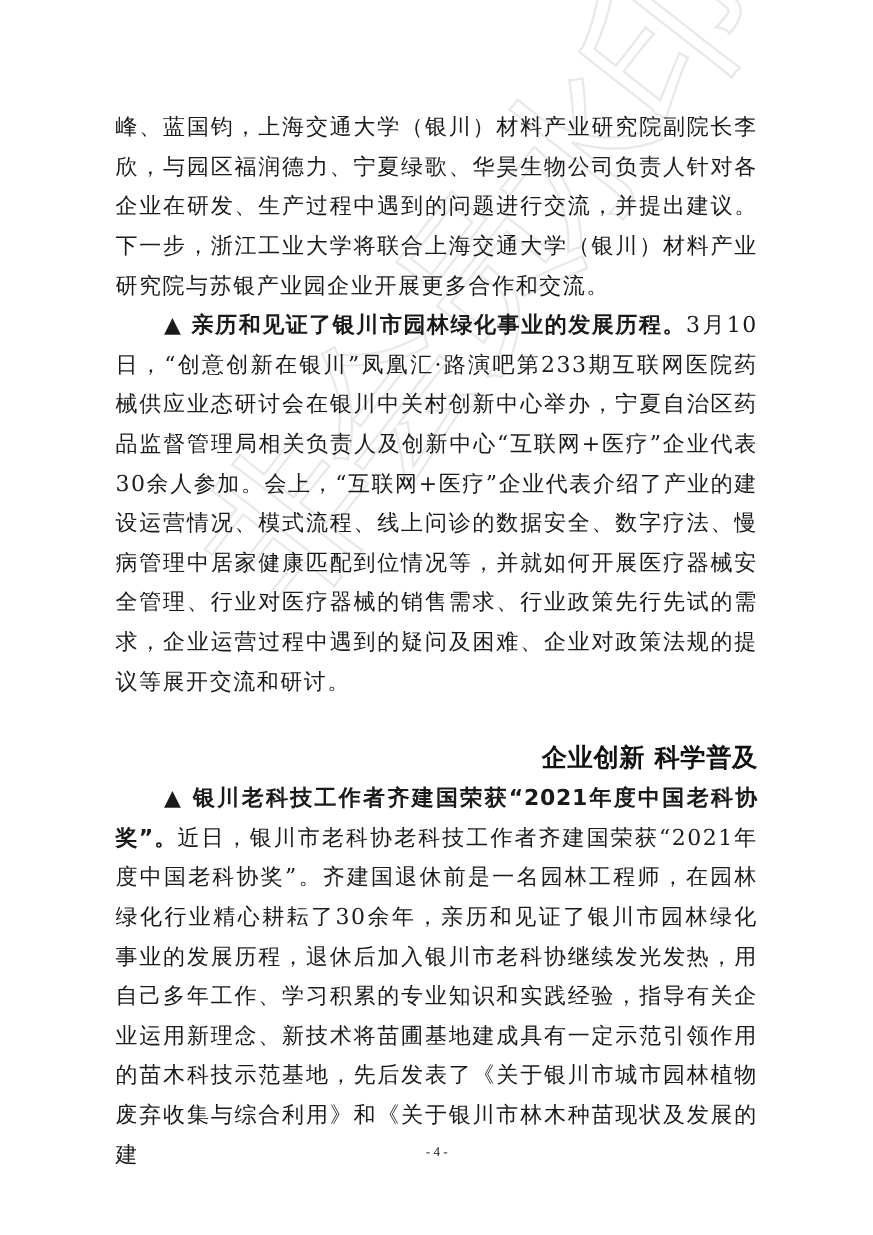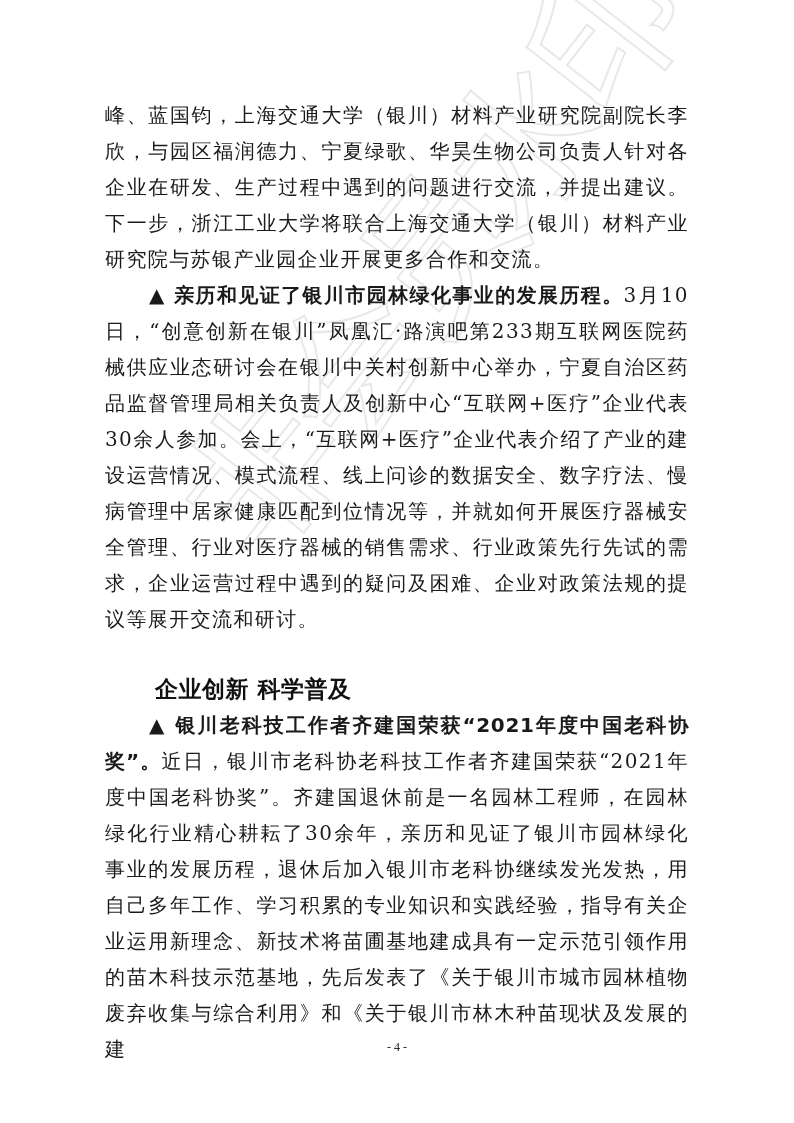--- a/index.html
+++ b/index.html
@@ -46,20 +46,21 @@
     }
     .section-heading {
       font-family: "DejaVu Sans", "Liberation Sans", sans-serif;
       font-weight: bold;
       font-size: 23px;
       line-height: 36px;
       margin: 34px 0 0 0;
       padding-left: 50px;
       letter-spacing: 0.5px;
       color: #111;
+      text-align: right;
     }
     .page-number {
       position: absolute;
       left: 0;
       width: 794px;
       top: 1040px;
       text-align: center;
       font-size: 12px;
       color: #222;
       font-family: "Liberation Serif", serif;

